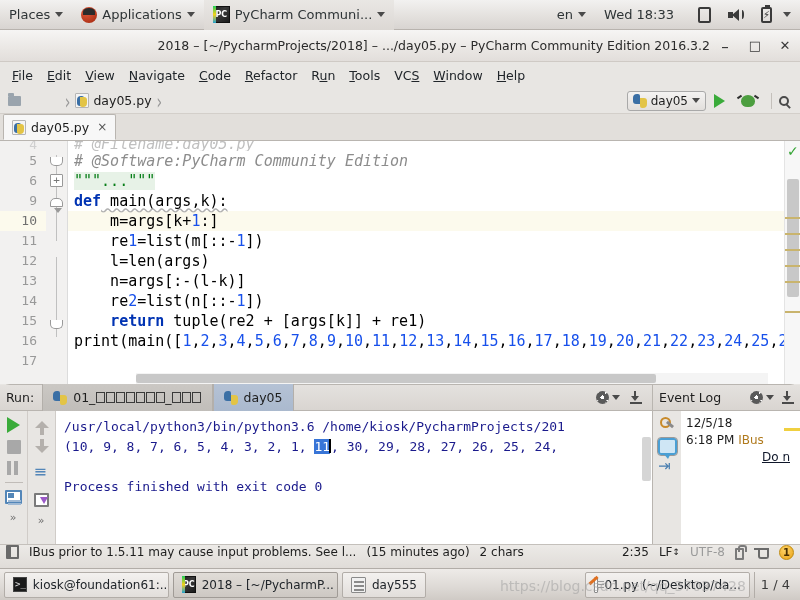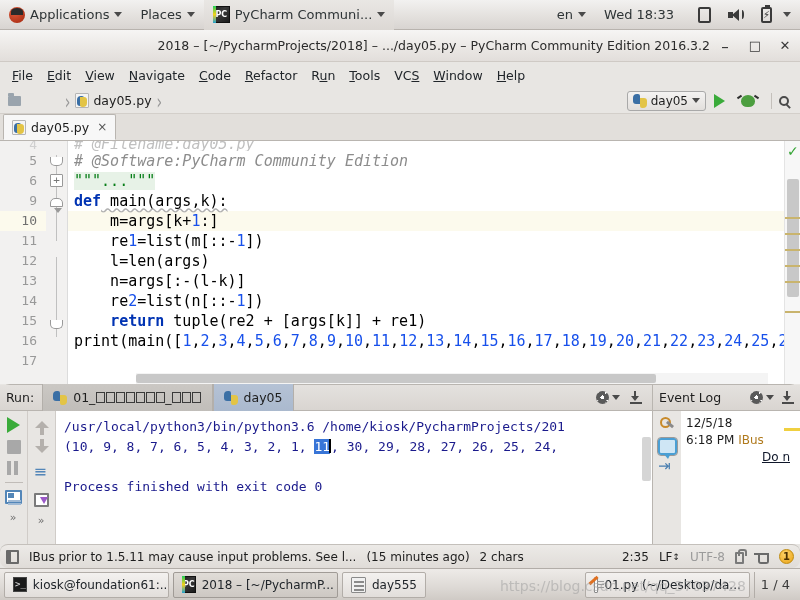--- a/index.html
+++ b/index.html
@@ -434,24 +434,24 @@
   }
   .el-row { line-height: 17px; white-space: nowrap; }
   .el-orange { color: #b07a1d; }
   .el-link { color: #0f172a; text-decoration: underline; }
   #el-yellow-mark {
     position: absolute; right: 0; top: 17px; width: 16px; height: 3px; background: #f0d040;
   }
 
   
   #status-bar {
-    height: 24px; flex: 0 0 24px; display: flex; align-items: center;
+    height: 24px; flex: 0 0 24px; display: flex; align-items: flex-start;
     background: linear-gradient(to bottom,#eceae7,#e0dcd8);
     border-top: 1px solid #c4c0bb; padding: 0 6px; gap: 10px;
-    font-size: 12px; color: #1d1d1d; border-radius: 8px;
+    font-size: 12px; color: #1d1d1d;
   }
   .ico-toolwin {
     width: 13px; height: 14px; border: 2px solid #6a6a6a; border-radius: 1px; position: relative;
   }
   .ico-toolwin:before {
     content: ""; position: absolute; left: 0; top: 0; bottom: 0; width: 3px; background: #6a6a6a;
   }
   #status-msg { white-space: nowrap; }
   #status-spacer { flex: 1; }
   .sb-item { white-space: nowrap; }
@@ -534,26 +534,26 @@
     font-size: 14px; color: rgba(160,160,160,0.55);
     pointer-events: none; white-space: nowrap;
     font-family: "DejaVu Sans", sans-serif;
   }
 </style>
 </head>
 <body>
 
 <div id="gnome-panel">
   <div class="gp-item">
+    <span>Places</span>
+    <span class="caret-down"></span>
+  </div>
+  <div class="gp-item">
     <span class="ubuntu-logo"></span>
     <span>Applications</span>
-    <span class="caret-down"></span>
-  </div>
-  <div class="gp-item">
-    <span>Places</span>
     <span class="caret-down"></span>
   </div>
   <div class="gp-item active-app">
     <span class="pc-icon-sm">PC</span>
     <span>PyCharm Communi...</span>
     <span class="caret-down"></span>
   </div>
   <div class="gp-spacer"></div>
   <div class="gp-item">
     <span>en</span>

